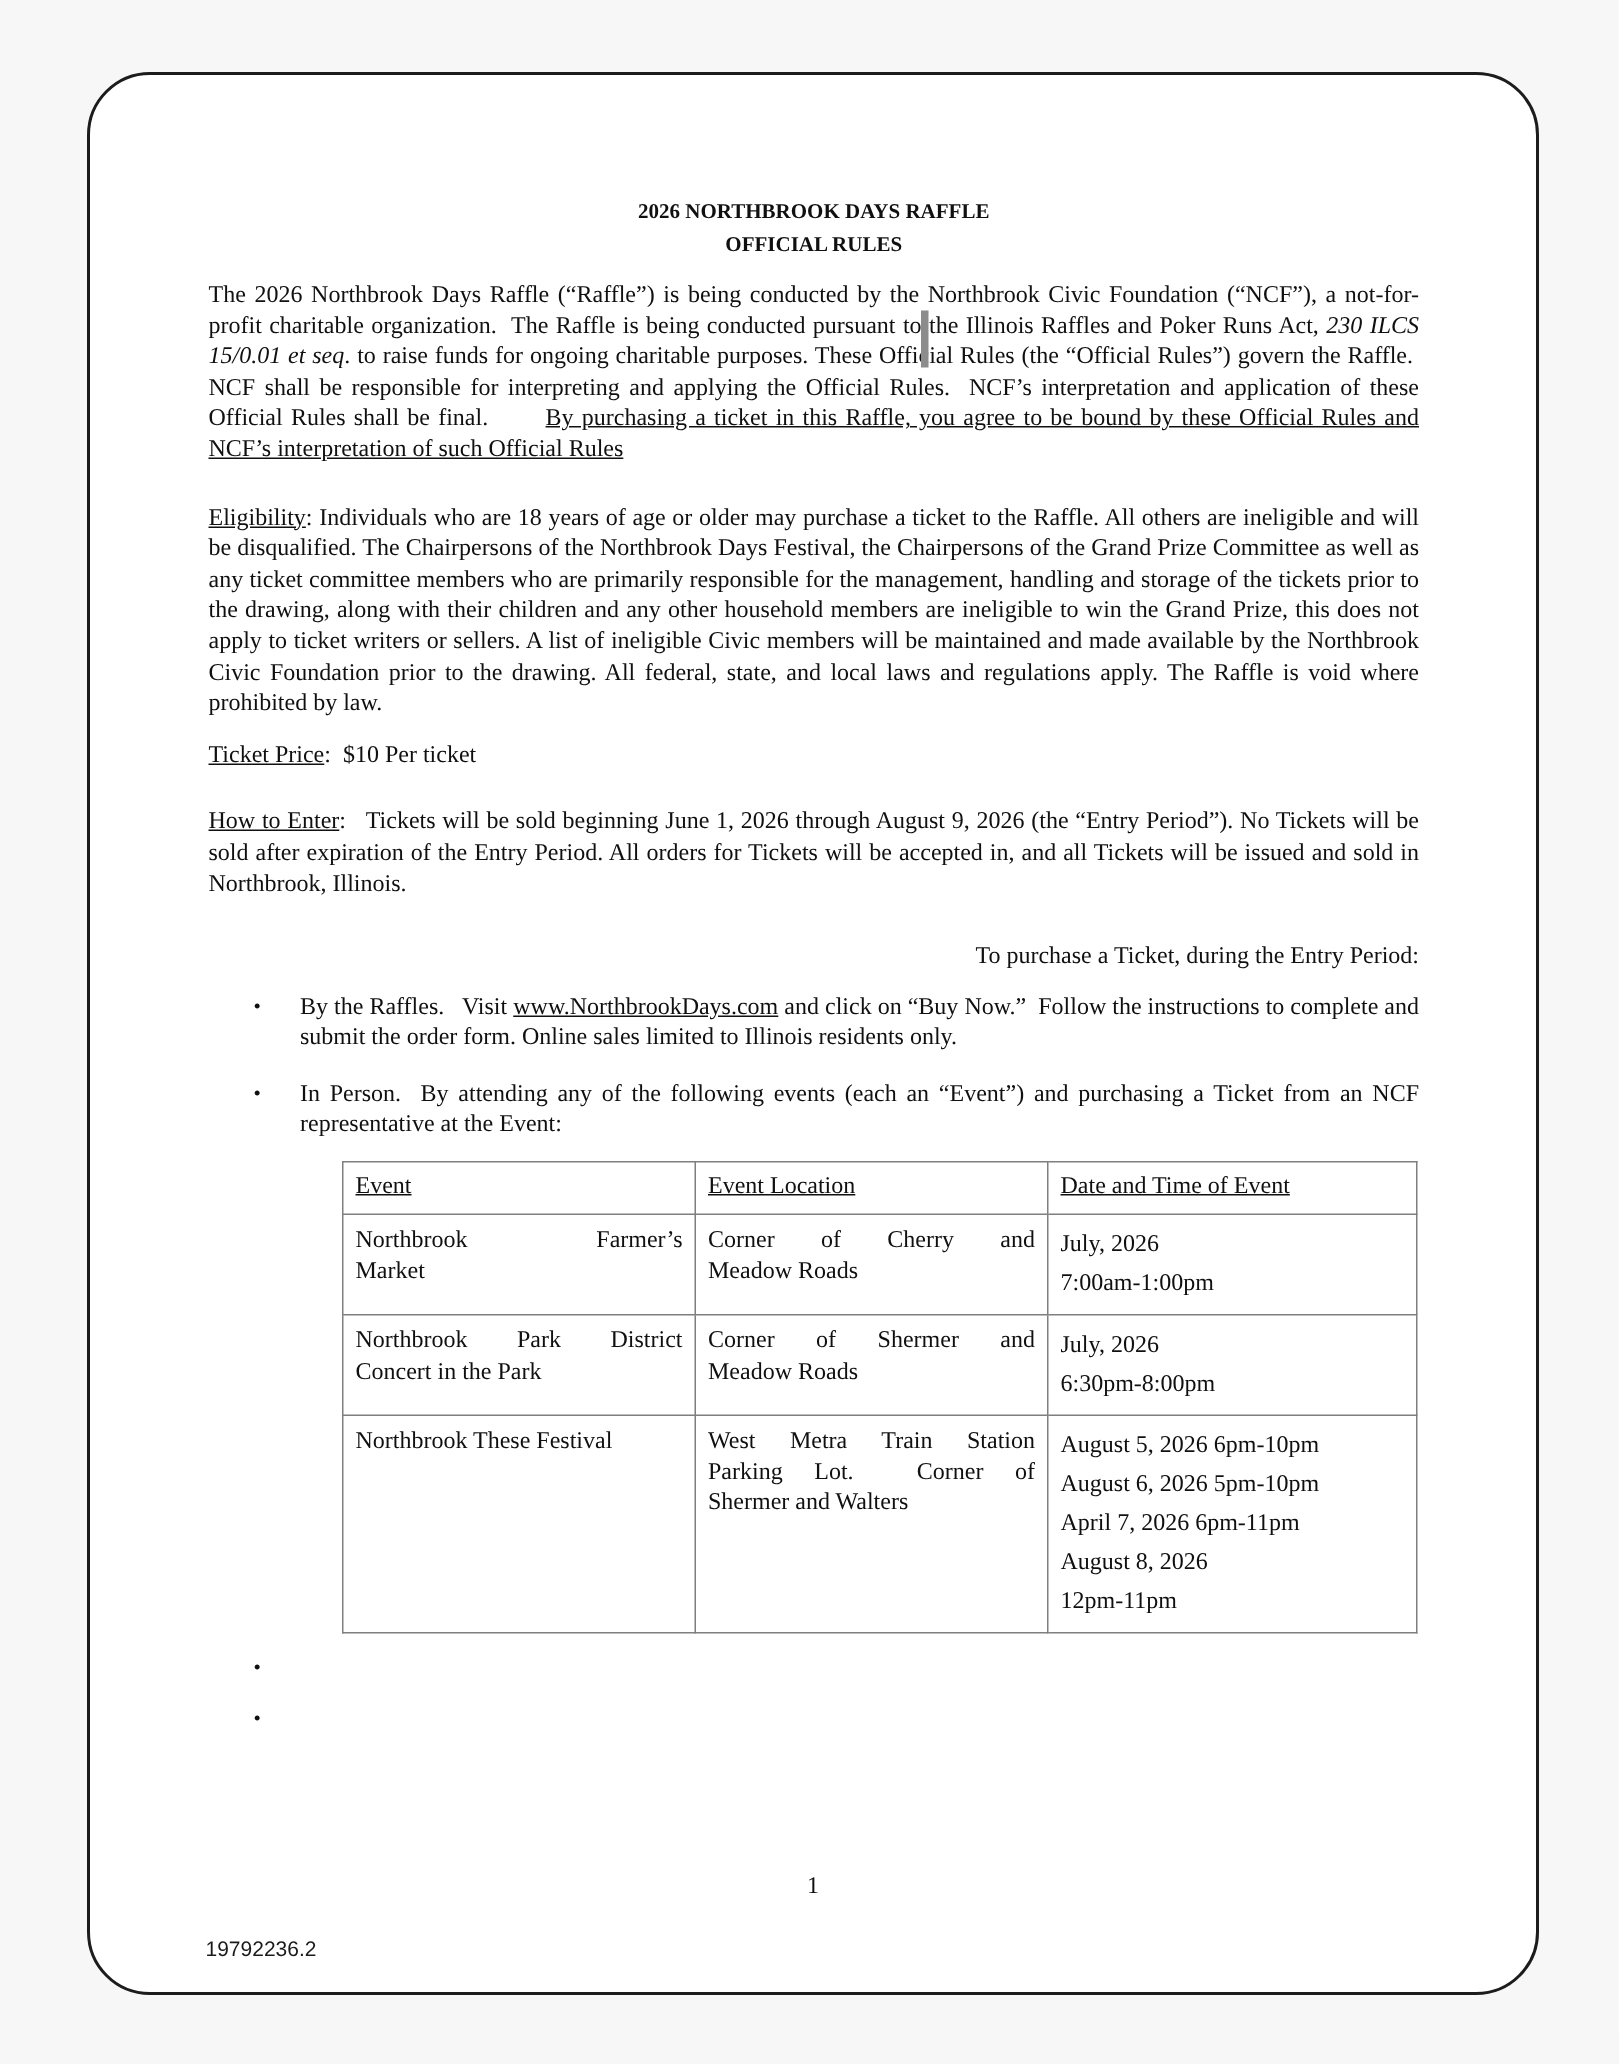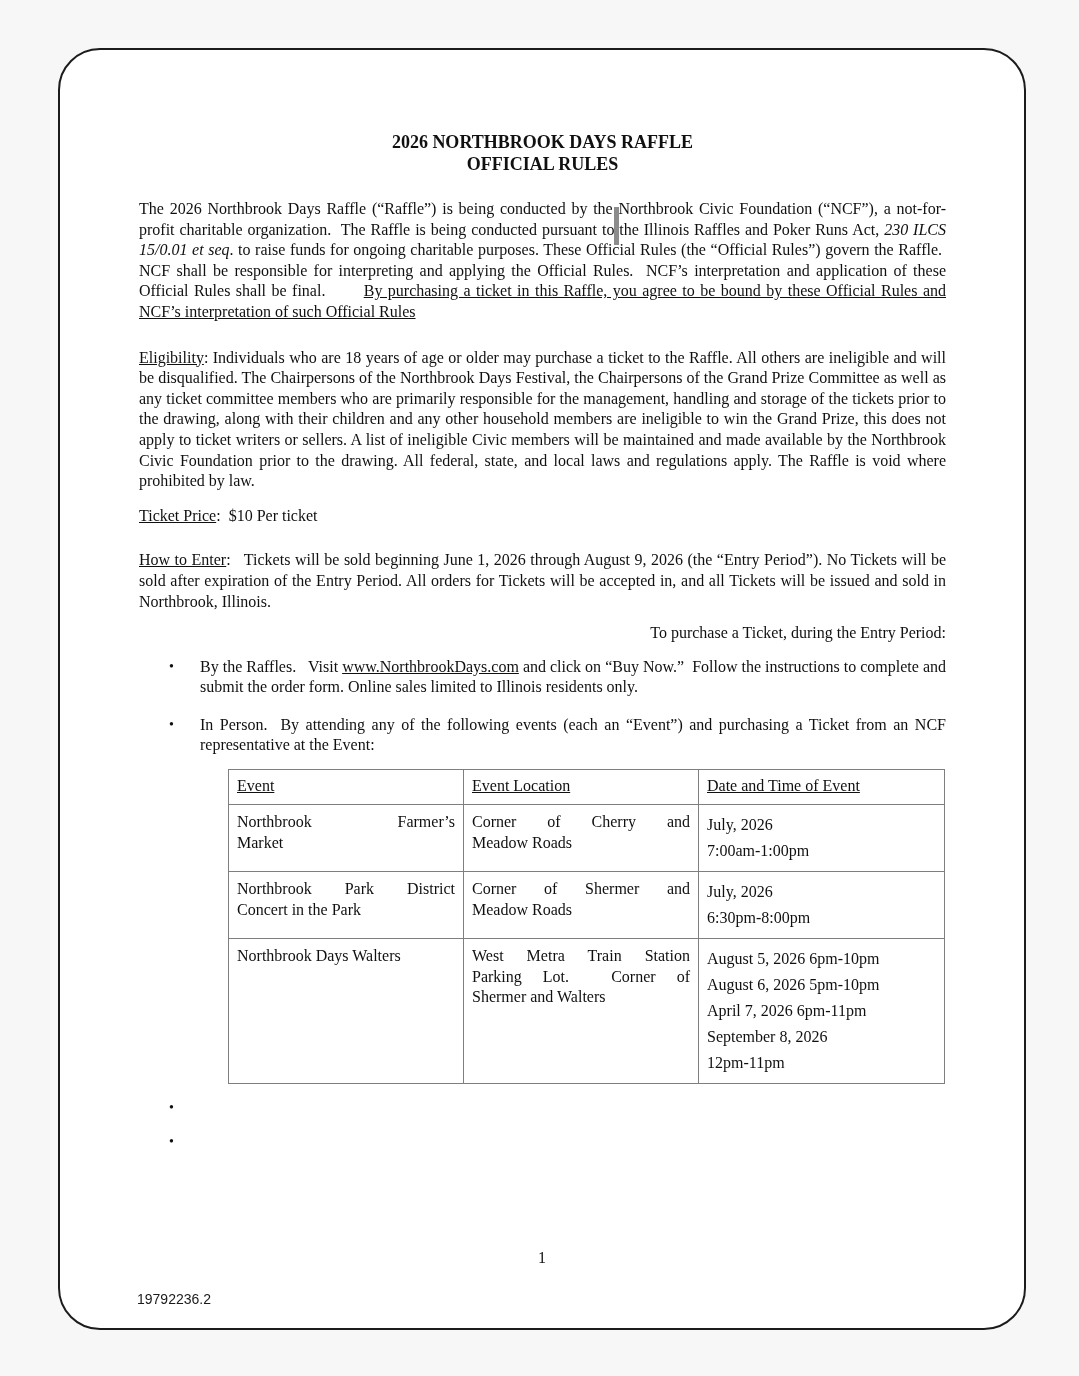--- a/index.html
+++ b/index.html
@@ -10,26 +10,26 @@
     color:#101010;
   }
   .page{
     position:absolute;left:58px;top:48px;width:964px;height:1278px;
     background:#ffffff;border:2px solid #1c1c1c;border-radius:42px;
   }
   .content{padding:81px 78px 0 79px}
   .b{font-weight:normal}
   .i{font-style:italic}
   .u{text-decoration:underline}
-  .title{font-size:18px;line-height:22px;font-weight:bold;text-align:center;margin:0 0 24px 0}
+  .title{font-size:14px;line-height:22px;font-weight:bold;text-align:center;margin:0 0 12px 0}
   .para{font-size:16px;line-height:20.6px;text-align:justify;margin:0}
   .p1{margin-bottom:25px}
   .elig{margin-bottom:14px}
   .ticket{margin-bottom:24px}
-  .howto{margin-bottom:11px}
+  .howto{margin-bottom:28px}
   .topurchase{margin-bottom:13px;text-align:right}
   .bullet-row{display:flex;margin-left:30px}
   .bullet-row.b1{margin-bottom:17px}
   .bullet-row.b2{margin-bottom:13px}
   .bullet-dot{flex:none;width:31px;font-size:14px;line-height:20.6px}
   .bullet-text{flex:1}
   .rules-table{border-collapse:collapse;table-layout:fixed;width:716px;margin:0 0 14px 89px}
   .rules-table col.c1{width:235px}
   .rules-table col.c2{width:235px}
   .rules-table col.c3{width:246px}
@@ -134,36 +134,36 @@
         <td class="date">
               <div>
                 <div class="cell-line">July, 2026</div>
                 <div class="cell-line">6:30pm-8:00pm</div>
               </div>
             </td>
       </tr>
       <tr class="r3">
         <td>
               <div>
-                <div class="cell-line">Northbrook Days Walters</div>
+                <div class="cell-line">Northbrook These Festival</div>
               </div>
             </td>
         <td>
               <div>
                 <div class="cell-line">West Metra Train Station</div>
                 <div class="cell-line">Parking Lot.&nbsp; Corner of</div>
                 <div class="cell-line">Shermer and Walters</div>
               </div>
             </td>
         <td class="date">
               <div class="clip">
                 <div class="cell-line">August 5, 2026 6pm-10pm</div>
                 <div class="cell-line">August 6, 2026 5pm-10pm</div>
                 <div class="cell-line">April 7, 2026 6pm-11pm</div>
-                <div class="cell-line">September 8, 2026</div>
+                <div class="cell-line">August 8, 2026</div>
                 <div class="cell-line">12pm-11pm</div>
                 <div class="cell-line">August 9, 2026 12pm-10pm</div>
               </div>
             </td>
       </tr>
     </tbody>
       </table>
 
     <div class="empty-bullets">
       <div class="bullet-row e1">

